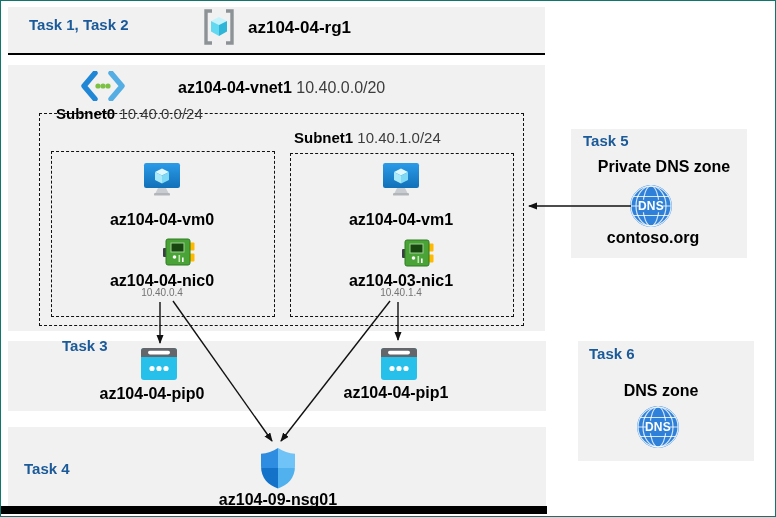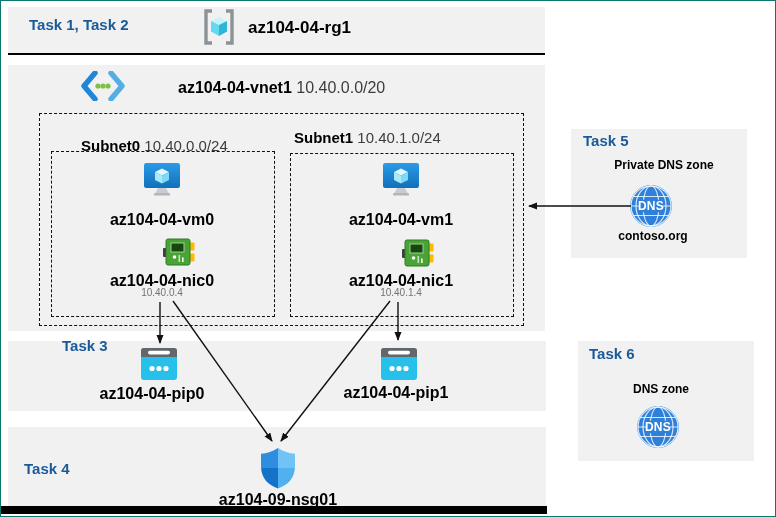--- a/index.html
+++ b/index.html
@@ -11,21 +11,21 @@
   }
   .abs{position:absolute;}
   .panel{position:absolute;background:#f1f1f1;}
   .tasklbl{position:absolute;color:#1b5a99;font-weight:bold;font-size:15px;white-space:nowrap;}
   .entlbl{position:absolute;color:#000;font-weight:bold;font-size:16px;white-space:nowrap;transform:translateX(-50%);text-align:center;}
   .plain{font-weight:normal;color:#3d3d3d;}
   .iplbl{position:absolute;color:#737373;font-size:10px;white-space:nowrap;transform:translateX(-50%);}
   .dashbox{position:absolute;border:1px dashed #111;}
   .hdrlbl{position:absolute;font-size:17px;font-weight:bold;color:#000;white-space:nowrap;}
   .sublbl{position:absolute;font-size:15px;font-weight:bold;color:#000;white-space:nowrap;}
-  .boxtitle{position:absolute;font-size:12px;font-weight:bold;color:#000;white-space:nowrap;transform:translateX(-50%);}
+  .boxtitle{position:absolute;font-size:16px;font-weight:bold;color:#000;white-space:nowrap;transform:translateX(-50%);}
   .dnswrap{position:absolute;width:42px;height:42px;}
   .dnswrap .glyph{position:absolute;left:0;top:0;}
   .dnslbl{position:absolute;left:0;top:0;width:42px;height:42px;display:flex;align-items:center;justify-content:center;
     color:#fff;font-size:12px;font-weight:bold;letter-spacing:.3px;}
   .icon{display:block;}
   svg.overlay{position:absolute;left:0;top:0;z-index:10;pointer-events:none;}
   .z3{z-index:3;text-align:right;}
 </style>
 </head>
 <body>
@@ -64,21 +64,21 @@
     </span>
   <span class="hdrlbl" style="left:132px;top:78px;font-size:16px;margin-left:45px;">
     <span>az104-04-vnet1</span>
     <span class="plain">10.40.0.0/20</span>
   </span>
 
   <div class="dashbox" style="left:38px;top:112px;width:483px;height:211px;"></div>
   <div class="dashbox" style="left:50px;top:150px;width:222px;height:164px;"></div>
   <div class="dashbox" style="left:289px;top:152px;width:222px;height:162px;"></div>
 
-  <span class="sublbl" style="left:55px;top:136px;margin-left:25px;">
+  <span class="sublbl" style="left:55px;top:104px;">
     <span>Subnet0</span>
     <span class="plain">10.40.0.0/24</span>
   </span>
   <span class="sublbl" style="left:293px;top:128px;">
     <span>Subnet1</span>
     <span class="plain">10.40.1.0/24</span>
   </span>
 
   <span class="abs z3" style="left:142px;top:162px;">
       <svg class="icon" width="38" height="34" viewBox="0 0 38 34">
@@ -134,21 +134,21 @@
         <rect x="0" y="10" width="4.5" height="9" rx="1" fill="#3a3f44"></rect>
         <rect x="26.5" y="4.5" width="5" height="8" rx="1" fill="#ffb900"></rect>
         <rect x="26.5" y="15.5" width="5" height="8" rx="1" fill="#ffb900"></rect>
         <rect x="3" y="1" width="24" height="26" rx="2" fill="#4aa336" stroke="#2e7d23" stroke-width="1"></rect>
         <rect x="8" y="5" width="13" height="9" fill="#17470f" stroke="#9fd096" stroke-width="1"></rect>
         <circle cx="11.5" cy="19" r="1.8" fill="#fff"></circle>
         <rect x="15.5" y="17" width="1.6" height="7" fill="#bfe8b4"></rect>
         <rect x="19" y="19.5" width="1.6" height="4.5" fill="#fff"></rect>
       </svg>
     </span>
-  <span class="entlbl" style="left:400px;top:271px;">az104-04-nic1</span>
+  <span class="entlbl" style="left:400px;top:271px;">az104-03-nic1</span>
   <span class="iplbl" style="left:400px;top:286px;">10.40.1.4</span>
 
   <span class="tasklbl" style="left:27px;top:336px;margin-left:34px;">Task 3</span>
   <span class="abs z3" style="left:140px;top:347px;">
       <svg class="icon" width="36" height="32" viewBox="0 0 36 32">
         <rect x="0" y="0" width="36" height="32" rx="3" fill="#27c0ea"></rect>
         <path d="M0,9 V3 a3,3 0 0 1 3,-3 H33 a3,3 0 0 1 3,3 V9 Z" fill="#63676b"></path>
         <rect x="7" y="2.8" width="22" height="3.6" rx="1.8" fill="#fff"></rect>
         <circle cx="11" cy="20.5" r="2.6" fill="#fff"></circle>
         <circle cx="18" cy="20.5" r="2.6" fill="#fff"></circle>

